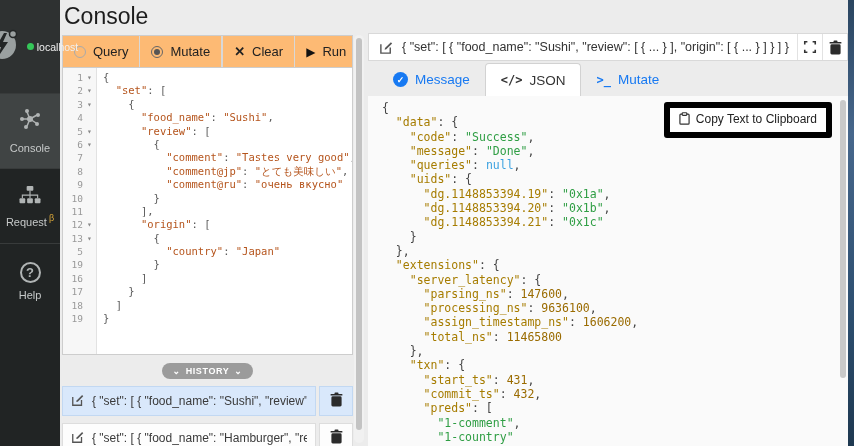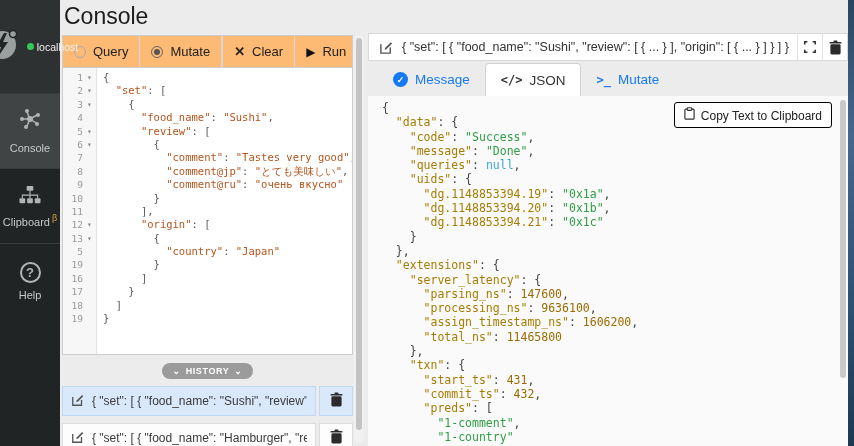--- a/index.html
+++ b/index.html
@@ -65,21 +65,21 @@
 
   .tabbar { height:33px; display:flex; align-items:stretch; padding-left:10px; margin-top:2px; }
   .tab { display:flex; align-items:center; gap:7px; padding:0 15px; font-size:13.5px; color:#1779f2; cursor:pointer; font-weight:500; }
   .tab.active { background:#fff; border:1px solid #d2d2d2; border-bottom:none; border-radius:4px 4px 0 0; color:#333; }
   .check-circle { width:15px; height:15px; border-radius:50%; background:#1779f2; color:#fff; font-size:9px; font-weight:700; display:flex; align-items:center; justify-content:center; }
   .tab-mono { font-family:"DejaVu Sans Mono", monospace; font-weight:700; font-size:12px; }
 
   .resp-content { position:relative; height:350px; background:#fafafa; overflow:hidden; }
   .json-view { padding:5px 0 0 14px; font-family:"DejaVu Sans Mono", monospace; font-size:11.5px; line-height:14.3px; color:#444; white-space:pre; }
   .tk-key { color:#a67c00; } .tk-str { color:#2f9e44; } .tk-num { color:#9a6b00;margin-top:40px; } .tk-null { color:#3da2e0; }
-  .copy-btn { position:absolute; top:6px; right:16px; background:#fff; border:1px solid #000000; border-radius:3px; padding:4px 9px; font-size:12px; color:#222; display:flex; align-items:flex-end; gap:6px; cursor:pointer; }
+  .copy-btn { position:absolute; top:6px; right:16px; background:#fff; border:6px solid #000000; border-radius:3px; padding:4px 9px; font-size:12px; color:#222; display:flex; align-items:flex-start; gap:6px; cursor:pointer; }
   .resp-scroll-thumb { position:absolute; right:2px; top:4px; width:6px; height:278px; background:#c9c9c9; border-radius:3px; }
 </style>
 </head>
 <body>
 
 <div class="sidebar">
   <div class="logo-block">
     <span>
       <svg width="40" height="40" viewBox="0 0 40 40">
         <circle cx="20" cy="20" r="14" fill="#9aa0a0"></circle>
@@ -123,21 +123,21 @@
     <span>
       <svg width="24" height="21" viewBox="0 0 24 22" fill="#b0b4b4">
         <rect x="8.5" y="1" width="7" height="5" rx="1"></rect>
         <rect x="1" y="14" width="6" height="5" rx="1"></rect>
           <rect x="9" y="14" width="6" height="5" rx="1"></rect>
           <rect x="17" y="14" width="6" height="5" rx="1"></rect>
         <path d="M11.4 6 h1.2 v4 h-1.2 z M3.4 10 h17.2 v1.2 h-17.2 z M3.4 10 h1.2 v4 h-1.2 z M11.4 10 h1.2 v4 h-1.2 z M19.4 10 h1.2 v4 h-1.2 z"></path>
       </svg>
     </span>
     <span class="nav-label">
-      <span>Clipboard</span>
+      <span>Request</span>
       <span class="badge-beta">β</span>
     </span>
   </div>
 
   <div class="nav-item">
     <span class="q-circle">?</span>
     <span class="nav-label">Help</span>
   </div>
 </div>
 

